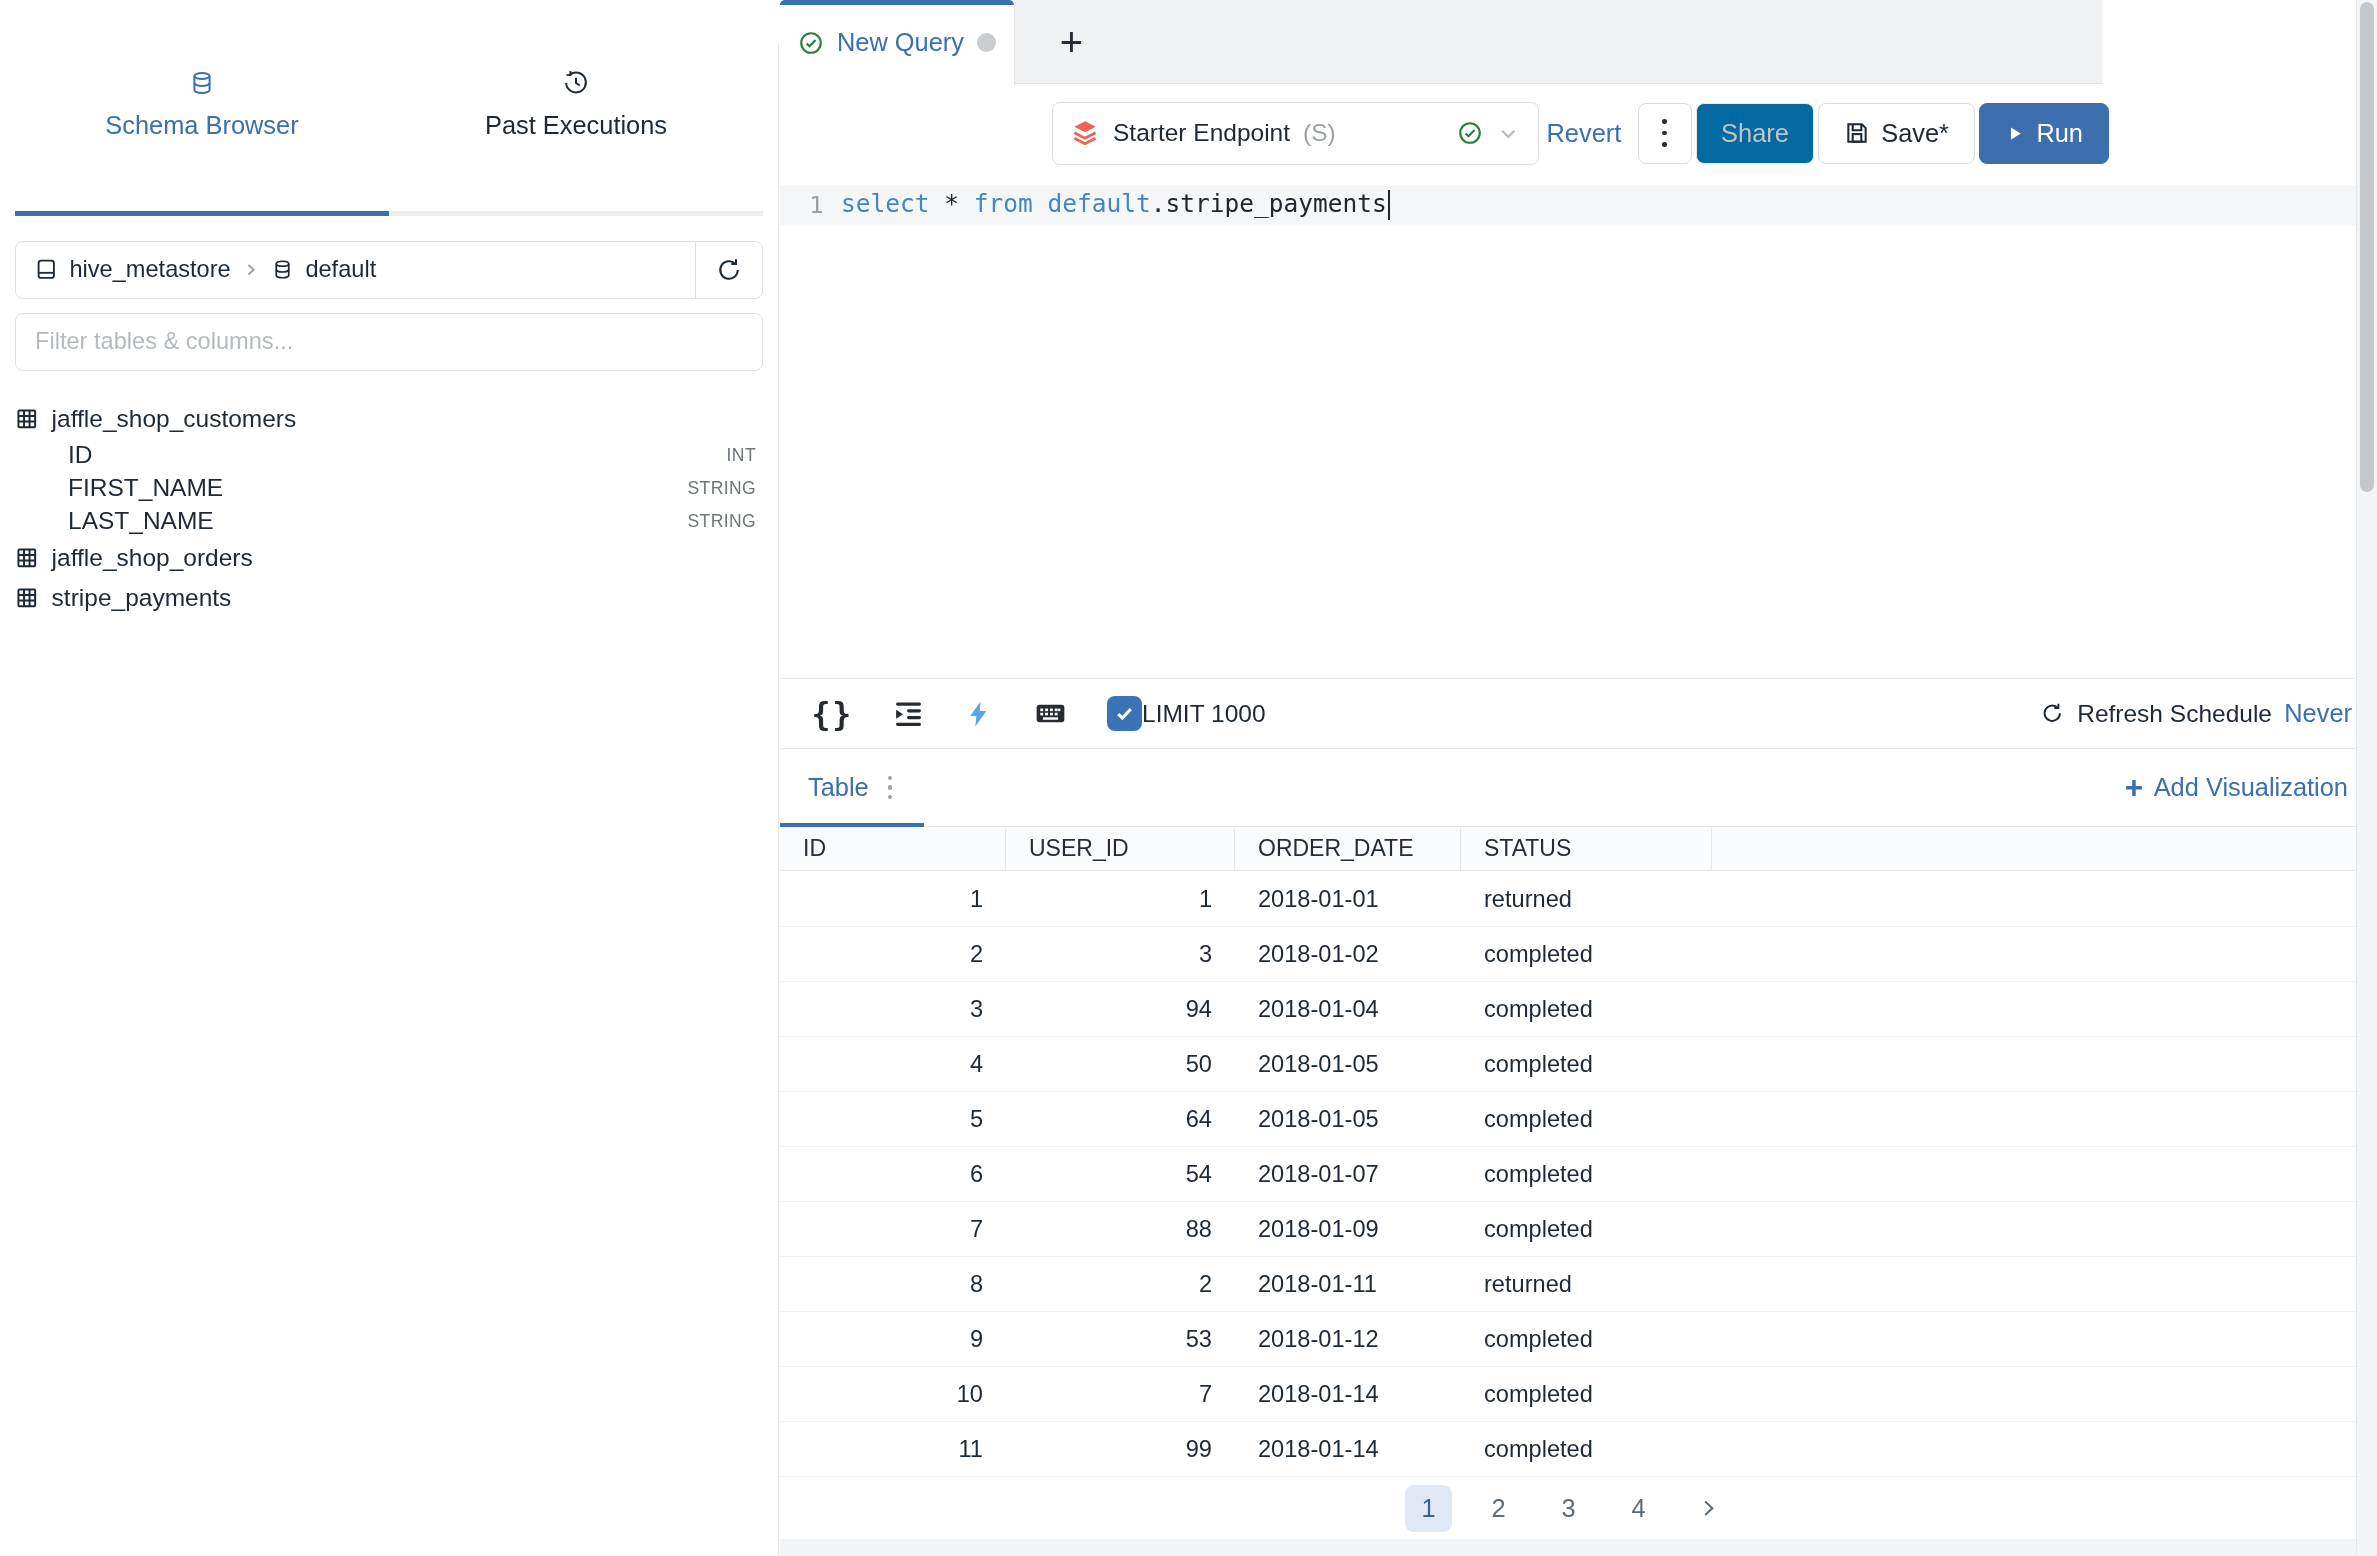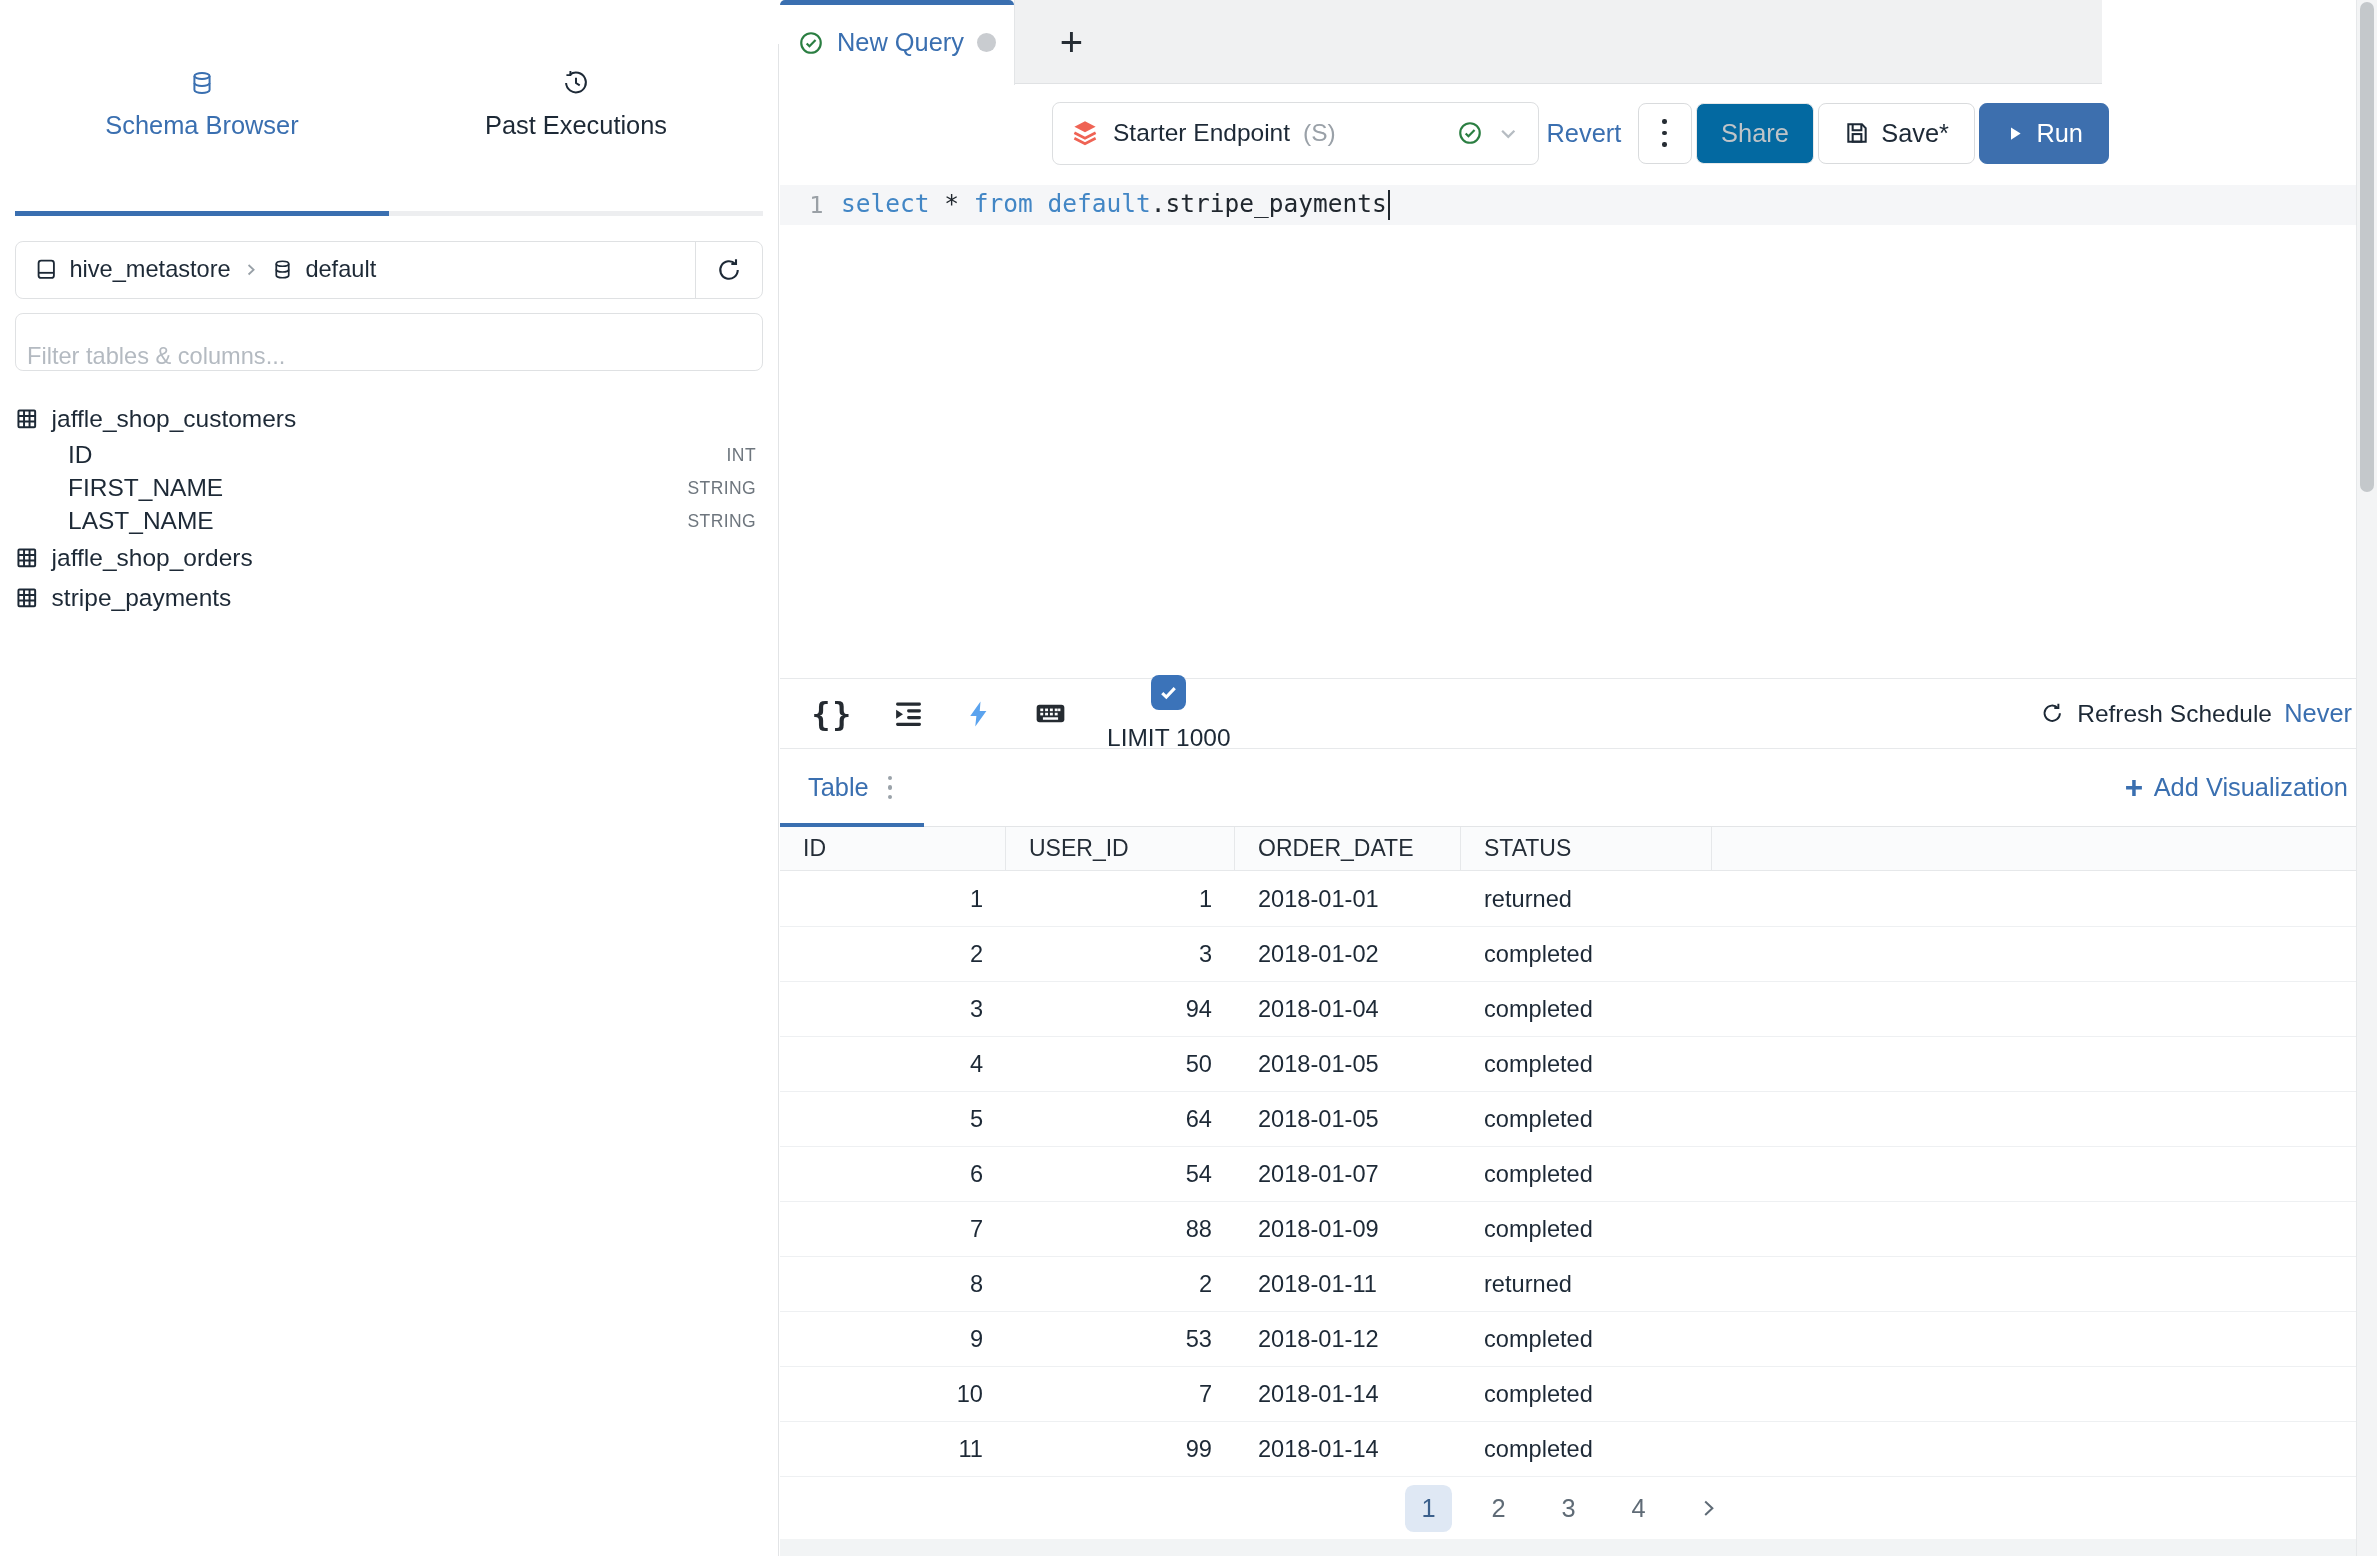--- a/index.html
+++ b/index.html
@@ -15,21 +15,21 @@
   .side-tabs { display:flex; height:172px; padding:0 15px; }
   .side-tab { flex:1; display:flex; flex-direction:column; align-items:center; padding-top:24.5px; gap:14px; border-bottom:5.3px solid #edeef0; cursor:pointer; }
   .side-tab .lbl { font-size:25.4px; color:#1d2936; }
   .side-tab.active { border-bottom-color:#3a6fb0; }
   .side-tab.active .lbl { color:#3a6fb0; }
 
   .crumb { margin:24.5px 15px 0; height:58px; border:0.9px solid #dfe1e3; border-radius:7.9px; display:flex; align-items:center; background:#fff;gap:18px; }
   .crumb-main { flex:1; display:flex; align-items:center; gap:11.4px; padding:0 17.5px; font-size:23.6px; }
   .crumb-refresh { width:67px; align-self:stretch; border-left:0.9px solid #dfe1e3; display:flex; align-items:center; justify-content:center; cursor:pointer; }
 
-  .filter { margin:14px 15px 0; height:58px; border:0.9px solid #dfe1e3; border-radius:7.9px; display:flex; align-items:flex-end; padding:0 11px; }
+  .filter { margin:14px 15px 0; height:58px; border:0.9px solid #dfe1e3; border-radius:7.9px; display:flex; align-items:center; padding:0 19px; }
   .filter input { border:none; outline:none; width:100%; font-size:23.6px; font-family:"Liberation Sans",sans-serif; color:#1d2936; background:transparent; }
   .filter input::placeholder { color:#b4bac1; }
 
   .schema-list { margin-top:28px; padding:0 15px; }
   .schema-table-row { display:flex; align-items:center; gap:13px; height:40px; font-size:24.5px; cursor:pointer; }
   .schema-col { display:flex; align-items:center; justify-content:space-between; height:33px; padding-left:53px; padding-right:7px; font-size:24.5px; cursor:pointer; }
   .col-type { font-size:17.5px; color:#6e767e; letter-spacing:0.4px; }
 
   
   .tabbar { position:absolute; left:780px; top:0; width:1322px; height:84px; background:#f0f1f2; border-bottom:0.9px solid #e0e2e4; }
@@ -56,21 +56,21 @@
   .codeline { display:flex; align-items:center; height:40px; margin-top:3.5px; background:#f5f6f8; }
   .gutter { width:61px; text-align:right; padding-right:17.5px; color:#9aa0a6; font-size:23.6px; }
   .seg-kw { color:#4286c5; white-space:pre; }
   .seg-plain { color:#20272e; white-space:pre; }
   .caret { display:inline-block; width:2.6px; height:30px; background:#20272e; margin-left:0.9px; vertical-align:middle; }
 
   .efooter { position:absolute; left:780px; top:678px; width:1598px; height:71px; border-top:0.9px solid #e7e9eb; border-bottom:0.9px solid #e7e9eb; background:#fff; display:flex; align-items:center; justify-content:space-between; padding:0 26px 0 31.5px; }
   .efooter-left { display:flex; align-items:center; gap:39px; }
   .icon-btn { display:flex; align-items:center; justify-content:center; cursor:pointer; }
   .braces { font-family:"DejaVu Sans Mono", monospace; font-size:31.5px; font-weight:bold; color:#252b31; letter-spacing:1.8px; }
-  .limit { display:flex; align-items:center; gap:14px; cursor:pointer;flex-direction:column; }
+  .limit { display:flex; align-items:center; cursor:pointer; }
   .checkbox { width:35px; height:35px; border-radius:7.9px; background:#3b73b9; display:flex; align-items:center; justify-content:center; }
   .limit .lbl { font-size:24.5px; color:#1d2936; }
   .efooter-right { display:flex; align-items:center; gap:12.3px; font-size:24.5px; }
 
   .rtabbar { position:absolute; left:780px; top:749px; width:1598px; height:78px; background:#fff; border-bottom:0.9px solid #e3e5e7; display:flex; align-items:center; justify-content:space-between; }
   .rtab { position:relative; height:100%; display:flex; align-items:center; gap:19px; padding:0 28px; cursor:pointer; }
   .rtab::after { content:''; position:absolute; left:0; bottom:-0.9px; width:144px; height:4.4px; background:#3a6fb0; }
   .rtab .lbl { color:#3a6fb0; font-size:25.4px; }
   .rtab-kebab { display:flex; flex-direction:column; gap:5.3px; cursor:pointer; }
   .rkdot { width:4.4px; height:4.4px; border-radius:50%; background:#9aa2a9; }

